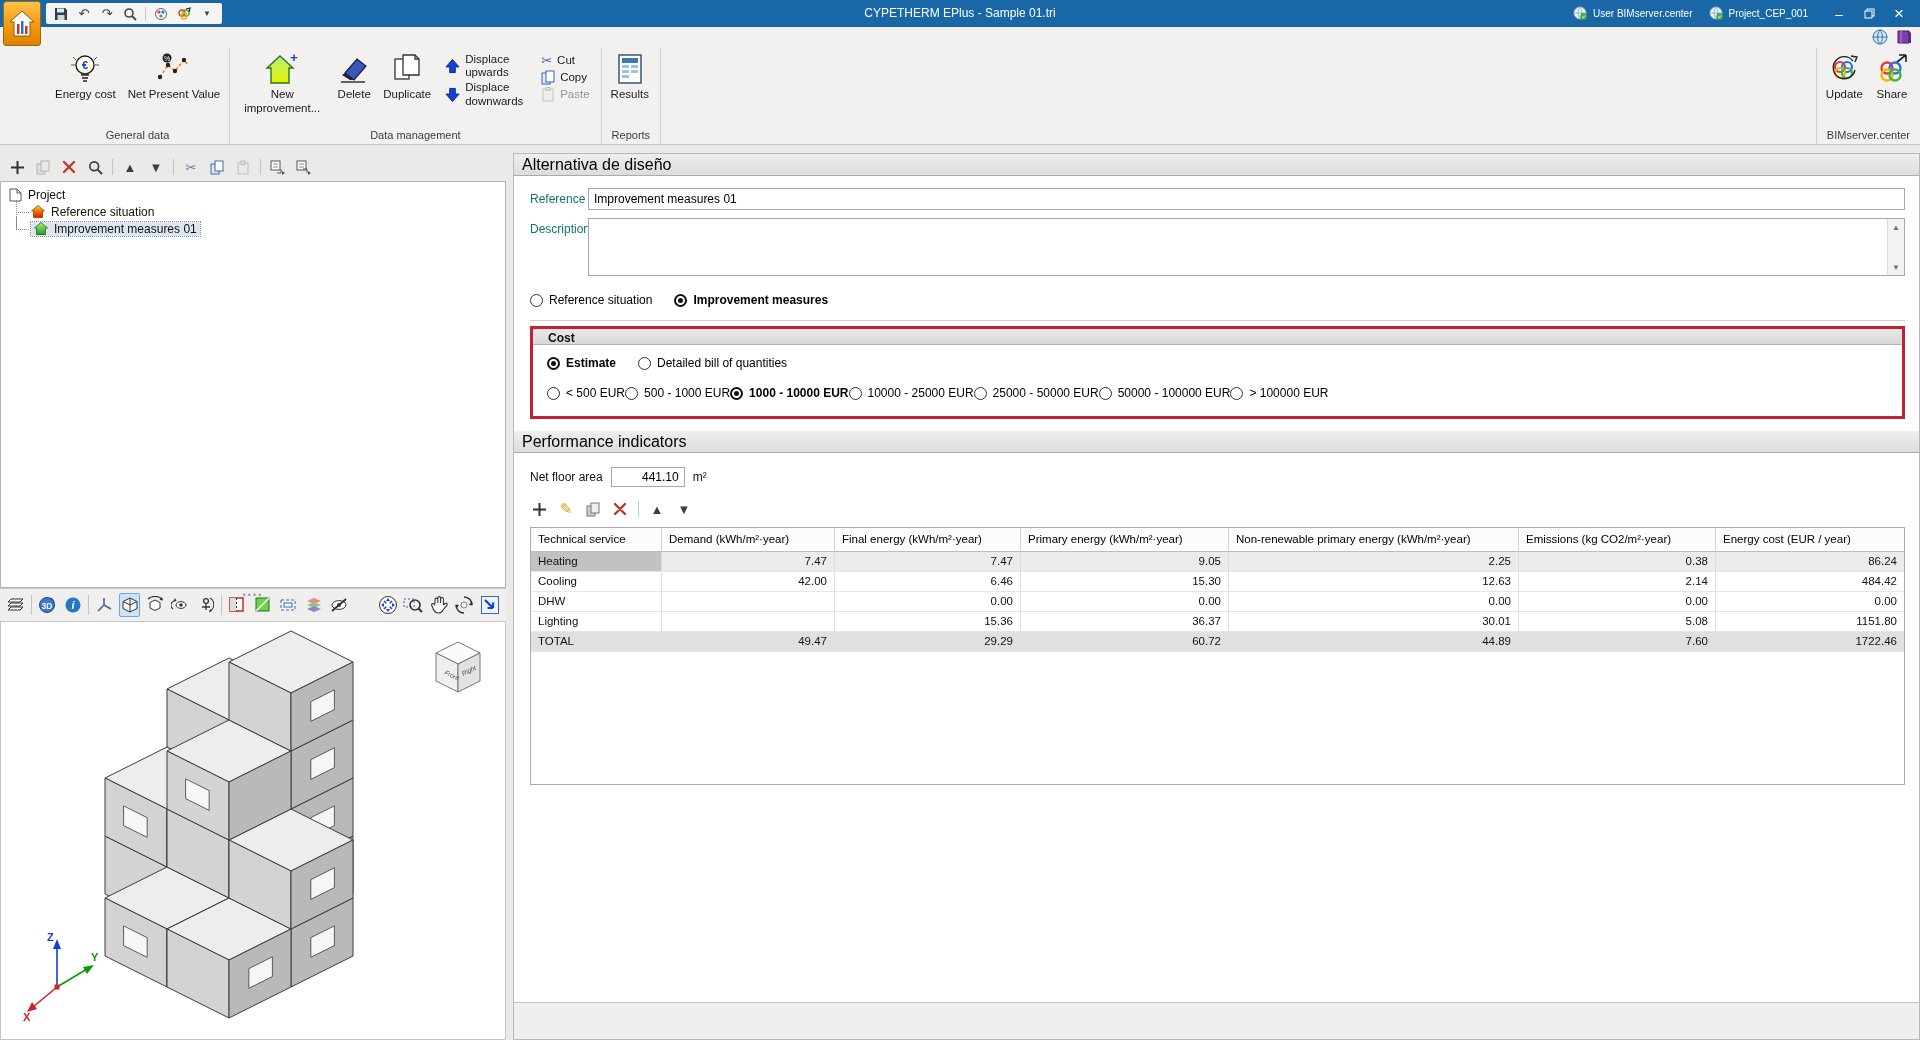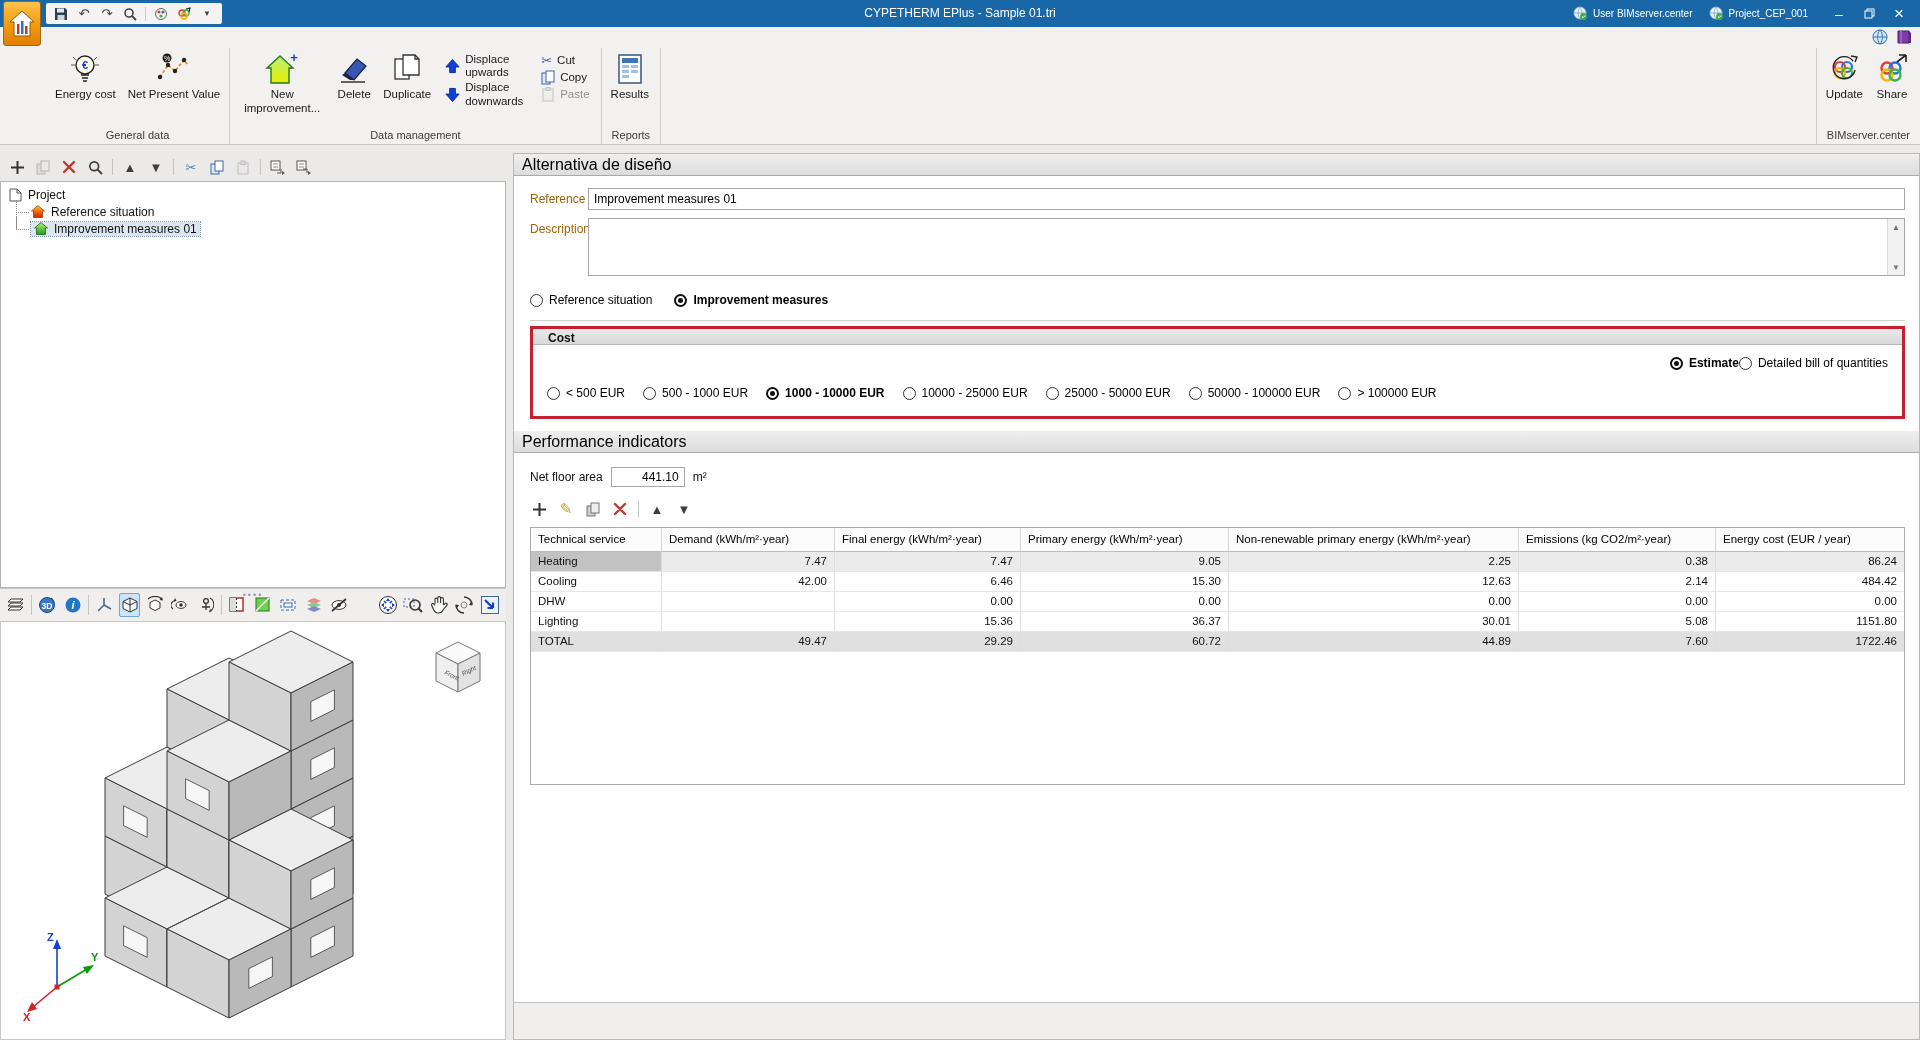--- a/index.html
+++ b/index.html
@@ -66,42 +66,42 @@
   .axis-triad { position:absolute; left:14px; bottom:18px; }
 
   
   .right-pane { position:absolute; left:513px; top:8px; right:0; bottom:0; border:1px solid #b9b9b9; background:#fff; }
   .panel-header { height:22px; line-height:21px; padding-left:8px; background:linear-gradient(#efefef,#dcdcdc);
     border-bottom:1px solid #aaa; font-size:16px; color:#000; }
   .panel-body { position:absolute; left:0; top:22px; right:0; height:828px; background:#fff; padding:12px 14px 0 16px; overflow:hidden; }
   .panel-footer { position:absolute; left:0; bottom:0; right:0; height:37px; background:#f0efee; border-top:1px solid #c0c0c0; }
 
   .frow { display:flex; align-items:flex-start; }
-  .flabel { width:58px; line-height:22px; color:#a16207; flex:none; }
+  .flabel { width:58px; line-height:22px; color:#0f766e; flex:none; }
   .tinput { flex:1; height:22px; border:1px solid #a7a7a7; padding:0 5px; font-size:12px;
     font-family:inherit; color:#000; background:#fff; }
   .desc-wrap { flex:1; height:58px; border:1px solid #a7a7a7; background:#fff; position:relative; }
   .desc-scroll { position:absolute; right:0; top:0; bottom:0; width:17px; background:#f2f2f2; border-left:1px solid #dcdcdc;
     display:flex; flex-direction:column; justify-content:space-between; }
   .sbtn { height:16px; display:flex; align-items:center; justify-content:center; font-size:8px; color:#707070; cursor:pointer; }
 
   .radio-row { display:flex; align-items:center; gap:22px; margin-top:17px; }
   .radio { display:flex; align-items:center; gap:6px; cursor:pointer; }
   .rcircle { width:13px; height:13px; border-radius:50%; border:1px solid #333; background:#fff; position:relative; flex:none; }
   .radio.sel .rcircle { border:2px solid #111; }
   .radio.sel .rcircle::after { content:""; position:absolute; left:2px; top:2px; width:5px; height:5px; border-radius:50%; background:#111; }
   .radio .rlab { color:#000; }
   .radio.sel .rlab { font-weight:bold; }
 
   .hr { margin-top:13px; border-top:1px solid #d0d0d0; }
 
   .cost-box { margin-top:5px; border:3px solid #c42032; }
   .cost-header { height:16px; line-height:19px; padding-left:15px; background:linear-gradient(#e9e9e9,#d9d9d9); border-bottom:1px solid #b5b5b5;font-weight:bold; }
   .cost-body { padding:11px 14px 16px 14px; background:#fff; }
-  .cost-ranges { display:flex; align-items:center; gap:18px; margin-top:16px; flex-wrap:nowrap; }
+  .cost-ranges { display:flex; align-items:center; margin-top:16px; flex-wrap:nowrap; }
 
   .nfa-row { display:flex; align-items:center; gap:8px; margin-top:14px; }
   .nfa-input { width:74px; height:20px; border:1px solid #a7a7a7; text-align:right; padding:0 5px; font-size:12px; font-family:inherit; }
 
   .mini-toolbar { display:flex; align-items:center; gap:9px; margin-top:13px; height:18px; }
   .micon { width:18px; height:18px; display:flex; align-items:center; justify-content:center; cursor:pointer; font-size:13px; }
 
   .ptable { margin-top:9px; border:1px solid #ababab; height:258px; background:#fff; overflow:hidden; }
   .trow { display:grid; grid-template-columns:131px 173px 186px 208px 290px 197px minmax(0,1fr); }
   .th { height:24px; line-height:23px; padding-left:7px; font-size:11.5px; color:#000; background:#fcfcfc;
@@ -736,21 +736,21 @@
             <span class="rcircle"></span>
             <span class="rlab">Improvement measures</span>
           </span>
         </div>
 
         <div class="hr"></div>
 
         <div class="cost-box">
           <div class="cost-header">Cost</div>
           <div class="cost-body">
-            <div style="display:flex; align-items:center; justify-content:flex-end;">
+            <div style="display:flex; align-items:center; gap:22px;">
               <span class="radio sel">
                 <span class="rcircle"></span>
                 <span class="rlab">Estimate</span>
               </span>
               <span class="radio">
                 <span class="rcircle"></span>
                 <span class="rlab">Detailed bill of quantities</span>
               </span>
             </div>
             <div class="cost-ranges">

